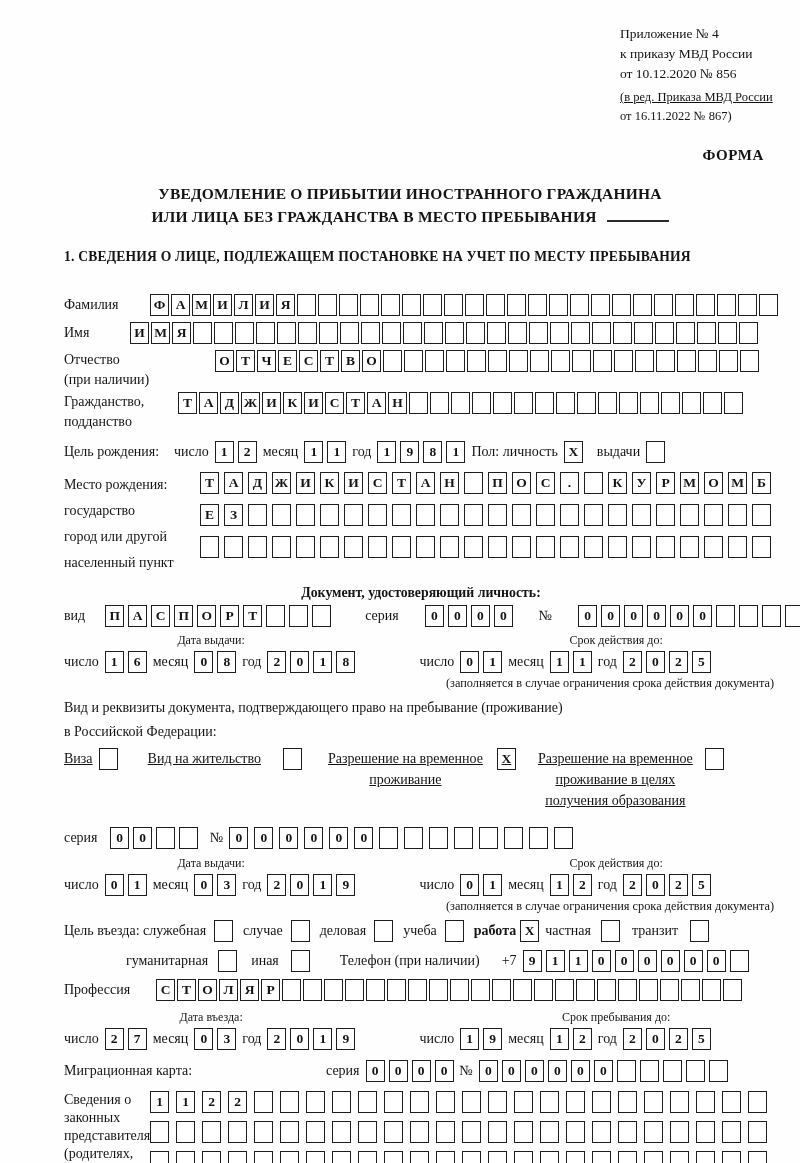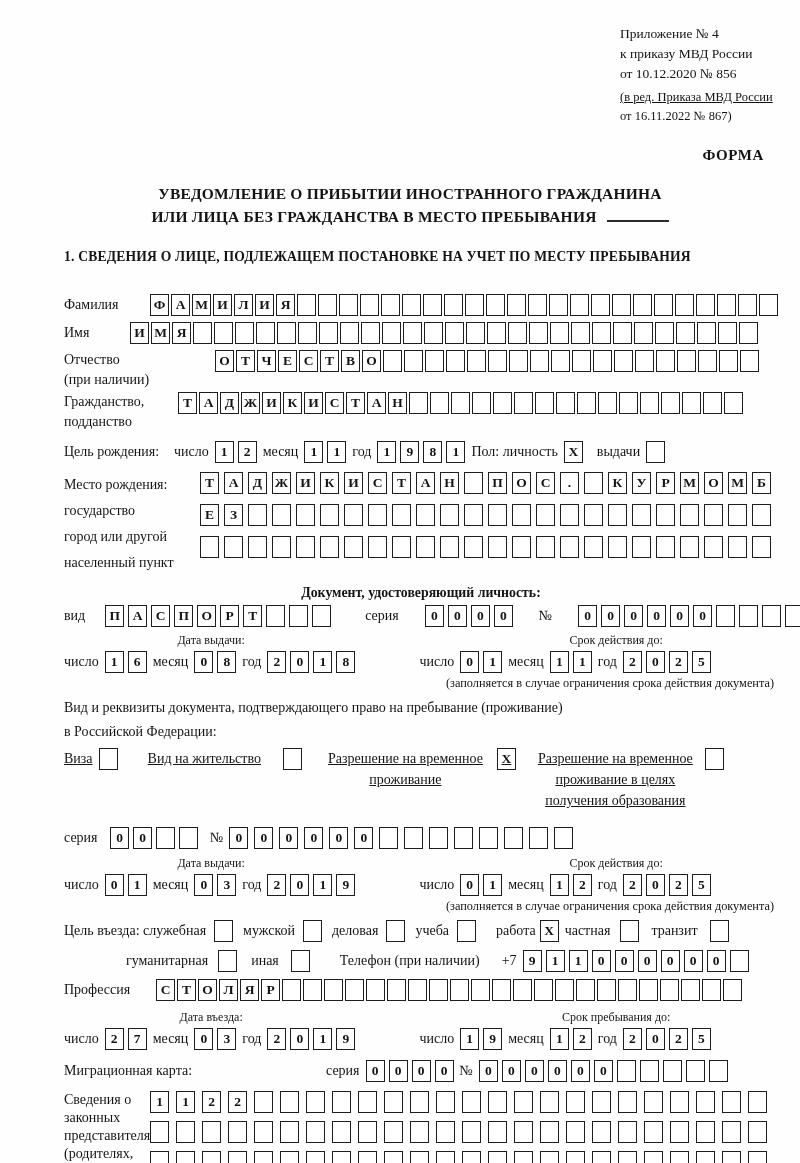--- a/index.html
+++ b/index.html
@@ -529,33 +529,33 @@
           </span>
       </span>
     </div>
     <div class="smallnote">(заполняется в случае ограничения срока действия документа)</div>
 
     <div class="frow" style="margin-top:6px; align-items:center;">
       <span class="lab">Цель въезда: служебная</span>
       <span class="cells" style="margin-left:8px;">
           <span class="cell"></span>
         </span>
-      <span class="lab" style="margin-left:10px;">мужской</span>
+      <span class="lab" style="margin-left:10px;">случае</span>
       <span class="cells" style="margin-left:8px;">
           <span class="cell"></span>
         </span>
       <span class="lab" style="margin-left:10px;">деловая</span>
       <span class="cells" style="margin-left:8px;">
           <span class="cell"></span>
         </span>
       <span class="lab" style="margin-left:10px;">учеба</span>
       <span class="cells" style="margin-left:8px;">
           <span class="cell"></span>
         </span>
-      <span class="lab" style="margin-left:20px;">работа</span>
+      <span class="lab" style="margin-left:10px;font-weight:bold;">работа</span>
       <span class="cells" style="margin-left:4px;">
           <span class="cell">X</span>
         </span>
       <span class="lab" style="margin-left:6px;">частная</span>
       <span class="cells" style="margin-left:10px;">
           <span class="cell"></span>
         </span>
       <span class="lab" style="margin-left:12px;">транзит</span>
       <span class="cells" style="margin-left:12px;">
           <span class="cell"></span>

